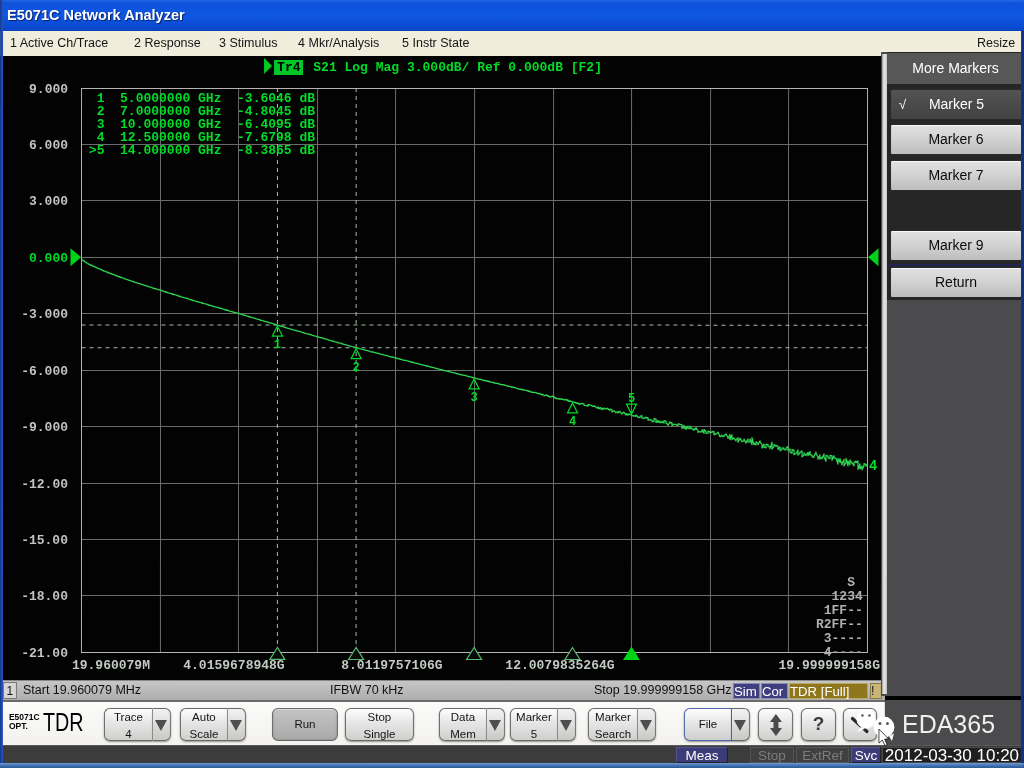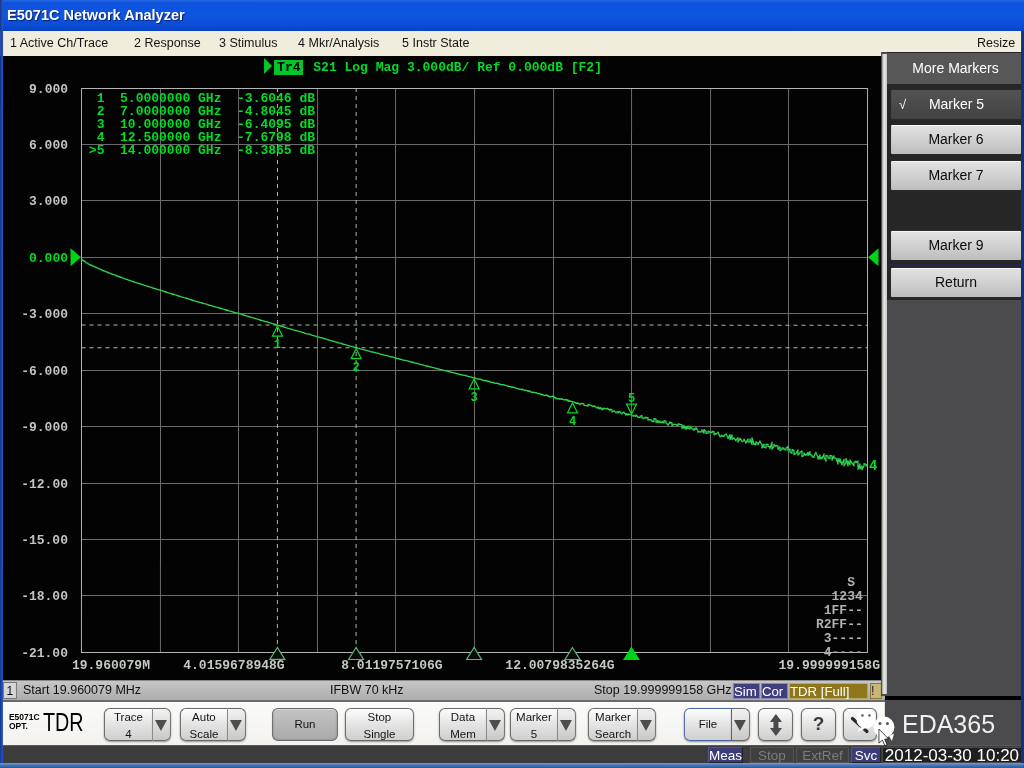--- a/index.html
+++ b/index.html
@@ -204,21 +204,21 @@
   <div id="sbtop"></div>
   <div class="sbh" style="top:1px">More Markers</div>
   <div class="sbtn dark" style="top:37px">Marker 5<span style="position:absolute;left:8px;top:0px;font-size:13px">√</span></div>
   <div class="sbtn" style="top:72.3px">Marker 6</div>
   <div class="sbtn" style="top:107.6px">Marker 7</div>
   <div class="sbtn" style="top:178.2px">Marker 9</div>
   <div class="abs" style="left:7px;top:211.5px;width:135px;height:2px;background:#242452"></div>
   <div class="sbtn" style="top:215px">Return</div>
 </div>
 <div class="abs" id="bottombar">
-  <span class="bb navy" style="left:708px;width:35px">Meas</span>
+  <span class="bb navy" style="left:676px;width:52px">Meas</span>
   <span class="bb dis" style="left:750px;width:44px">Stop</span>
   <span class="bb dis" style="left:796px;width:53px">ExtRef</span>
   <span class="bb navy" style="left:851px;width:30px">Svc</span>
   <span class="bb" style="left:882px;width:140px;background:#1f1f1f;color:#fff;border:1px solid #4a4a4a;font-size:17px">2012-03-30 10:20</span>
 </div>
 <div class="abs" id="bluestrip"></div>
 <div class="abs" id="lborder"></div>
 <div class="abs" id="rborder"></div>
 <svg class="abs" style="left:878px;top:729px" width="14" height="18" xmlns="http://www.w3.org/2000/svg">
   <path d="M1,0 L1,14 L4.4,11 L7,16.5 L9.2,15.6 L6.7,10.2 L10.5,9.7 Z" fill="#fff" stroke="#000" stroke-width="0.7"></path>

